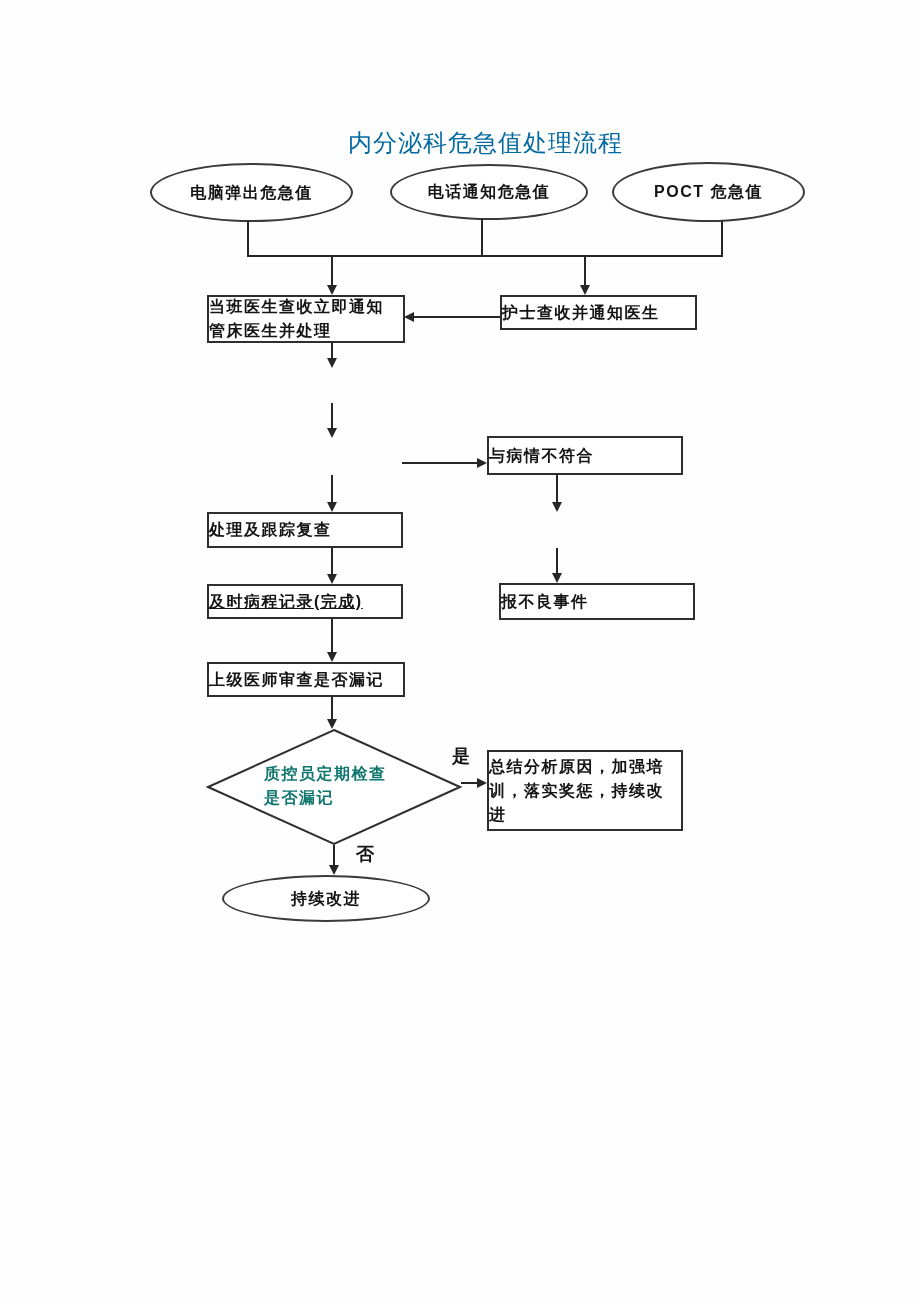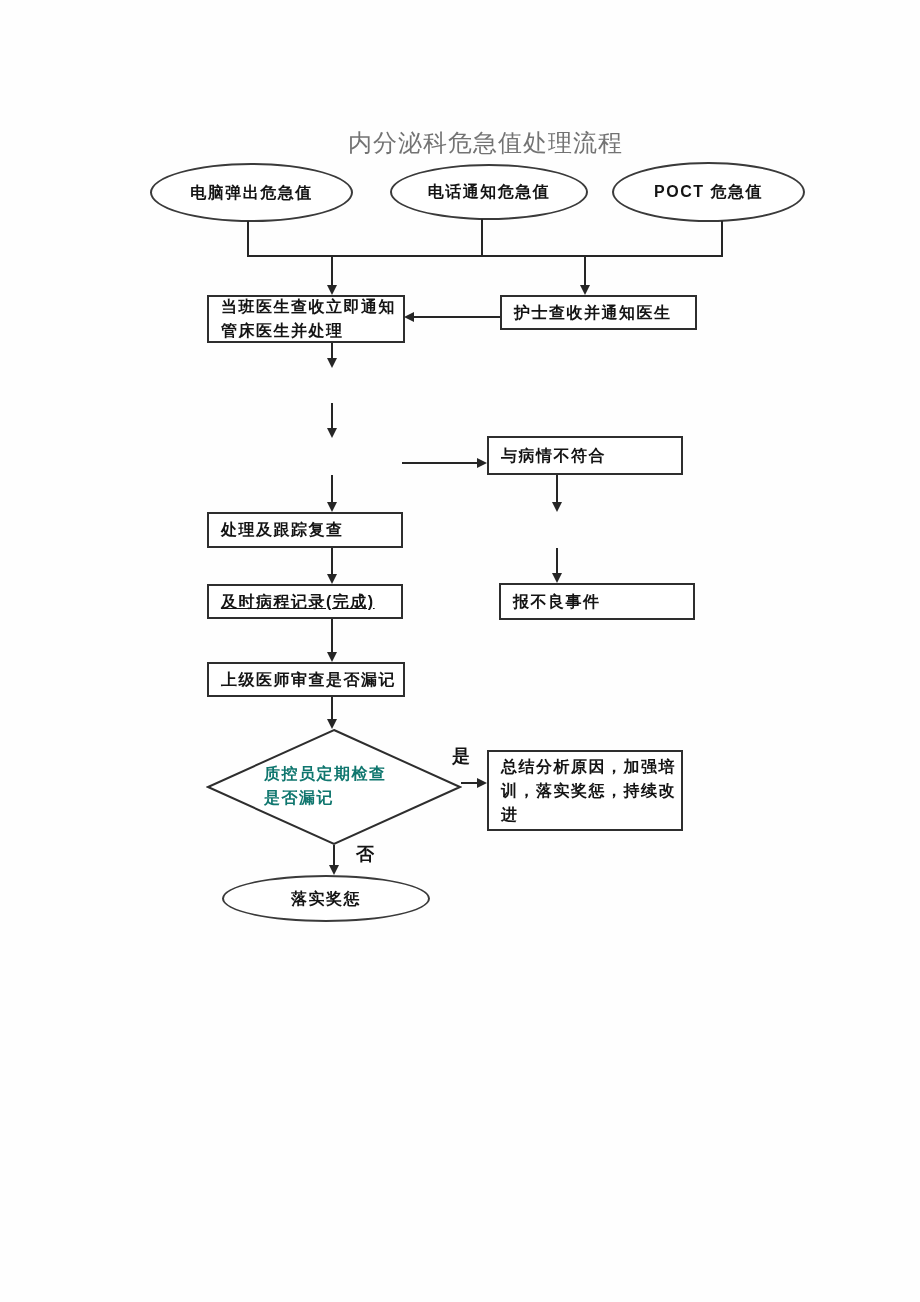--- a/index.html
+++ b/index.html
@@ -2,28 +2,28 @@
 <html><head>
 <meta charset="utf-8">
 <style>
   html,body{margin:0;padding:0;background:#ffffff;}
   .canvas{
     position:relative;width:920px;height:1302px;background:#fefefe;
     font-family:"Liberation Sans","DejaVu Sans",sans-serif;color:#1a1a1a;overflow:hidden;
   }
   .title{
     position:absolute;left:348px;top:127px;font-size:24px;font-weight:500;
-    letter-spacing:1px;color:#737373;white-space:nowrap;
+    letter-spacing:1px;color:#0369a1;white-space:nowrap;
   }
   .node{
     position:absolute;display:flex;align-items:center;box-sizing:border-box;
     font-size:16px;font-weight:bold;letter-spacing:1.5px;line-height:24px;
     white-space:pre-line;color:#141414;background:#ffffff;
   }
-  .rect{border:2px solid #2e2e2e;padding-left:12px;text-align:left;}
+  .rect{border:2px solid #2e2e2e;text-align:left;}
   .ellipse{border:2px solid #3a3a3a;border-radius:50%;justify-content:center;text-align:center;padding:0;}
   .diamond-wrap{position:absolute;}
   .diamond-text{
     position:absolute;font-size:16px;font-weight:bold;letter-spacing:1.5px;
     line-height:24px;white-space:pre-line;color:#0f766e;
   }
   .vline{position:absolute;width:2px;background:#262626;}
   .hline{position:absolute;height:2px;background:#262626;}
   .ah{position:absolute;width:0;height:0;}
   .ah-down{border-left:5px solid transparent;border-right:5px solid transparent;border-top:10px solid #262626;}
@@ -97,15 +97,15 @@
 
   <div class="hline" style="left:461px;top:782px;width:18px;"></div>
   <div class="ah ah-right" style="left:477px;top:778px;"></div>
   <div class="edge-label" style="left:452px;top:744px;">是</div>
   <div class="node rect" style="left:487px;top:750px;width:196px;height:81px;">总结分析原因，加强培
 训，落实奖惩，持续改进</div>
 
   <div class="vline" style="left:333px;top:845px;height:22px;"></div>
   <div class="ah ah-down" style="left:329px;top:865px;"></div>
   <div class="edge-label" style="left:356px;top:842px;">否</div>
-  <div class="node ellipse" style="left:222px;top:875px;width:208px;height:47px;">落实奖惩</div>
+  <div class="node ellipse" style="left:222px;top:875px;width:208px;height:47px;">持续改进</div>
 
 </div>
 
 </body></html>

